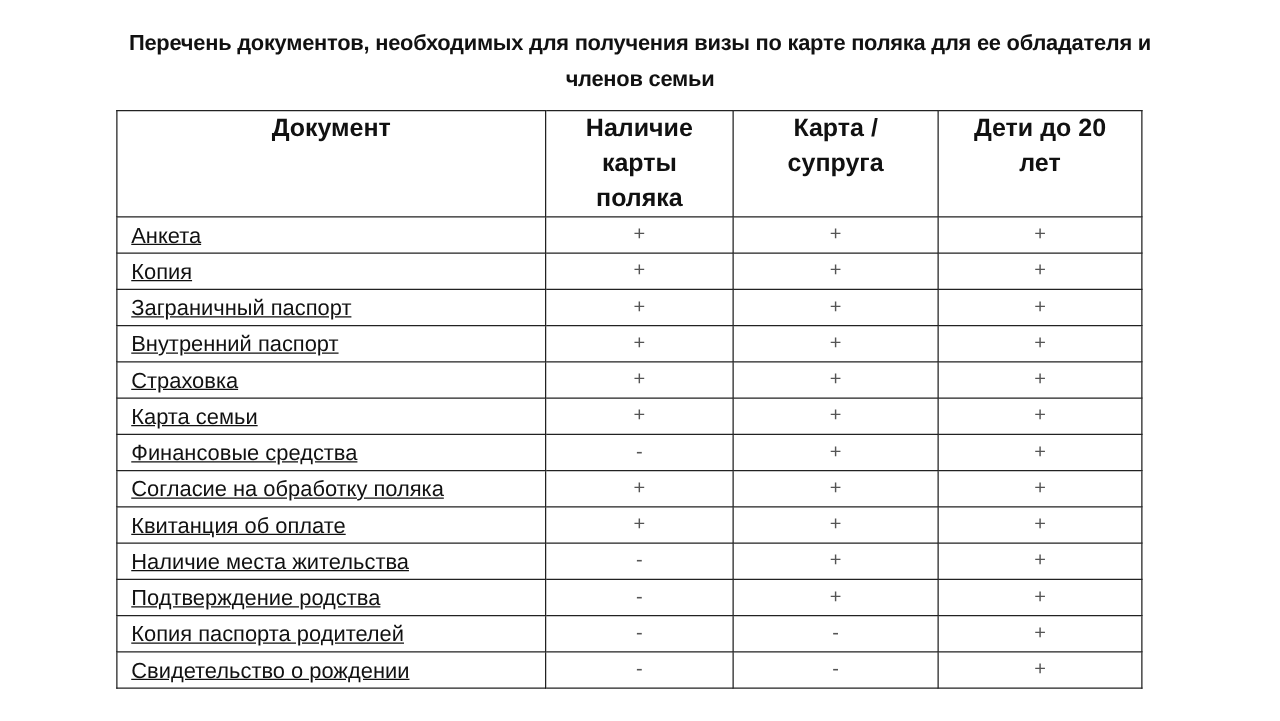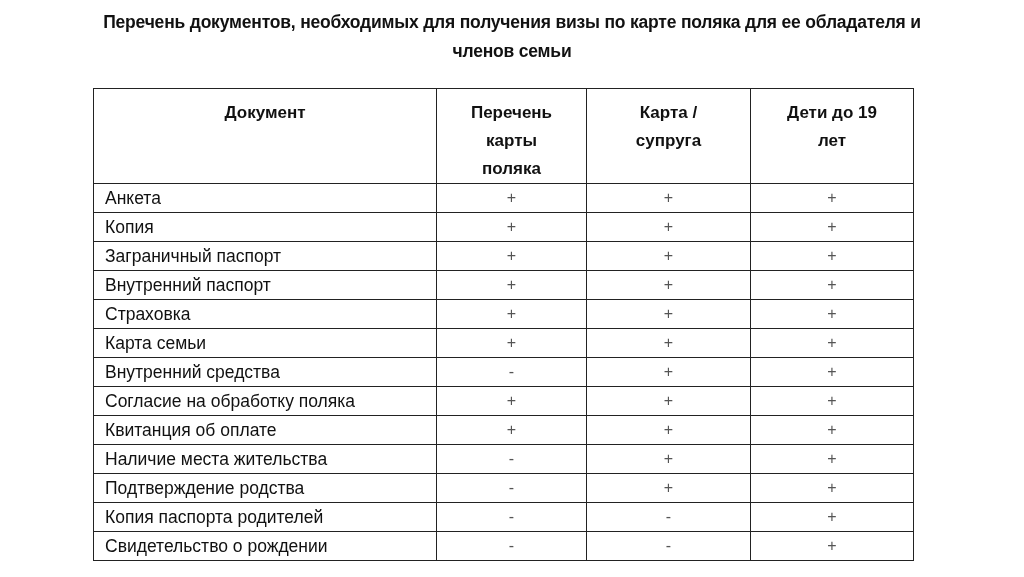--- a/index.html
+++ b/index.html
@@ -1,26 +1,26 @@
 <!DOCTYPE html>
 <html><head>
 <meta charset="utf-8">
 <style>
   html, body { margin: 0; padding: 0; background: #ffffff; }
   body { width: 1024px; height: 577px; position: relative; overflow: hidden;
          font-family: "Liberation Sans", "DejaVu Sans", sans-serif; color: #111; }
-  .title { position: absolute; left: 0; top: 8px; width: 1024px; text-align: center;
+  .title { position: absolute; left: 0; top: 20px; width: 1024px; text-align: center;
            font-weight: bold; font-size: 17.5px; line-height: 29px; letter-spacing: -0.2px; }
   table { position: absolute; left: 93px; top: 88px; border-collapse: collapse;
           width: 820px; table-layout: fixed; }
   td, th { border: 1.5px solid #222; padding: 0; }
-  th { font-weight: bold; font-size: 17px; line-height: 28px; vertical-align: top;
-       text-align: center; height: 84px; padding-top: 10px; }
+  th { font-weight: bold; font-size: 20px; line-height: 28px; vertical-align: top;
+       text-align: center; height: 84px; padding-top: 0; }
   td { font-size: 17.5px; height: 28px; line-height: 28px; }
-  td.doc { text-align: left; padding-left: 11px; white-space: nowrap; }
+  td.doc { text-align: left; padding-left: 11px; white-space: nowrap; text-decoration: underline; }
   td.mark { text-align: center; color: #555; font-size: 16px; }
   col.c1 { width: 343px; } col.c2 { width: 150px; } col.c3 { width: 164px; } col.c4 { width: 163px; }
 </style>
 </head>
 <body>
 
 <div class="title">
   <div>Перечень документов, необходимых для получения визы по карте поляка для ее обладателя и</div>
   <div>членов семьи</div>
 </div>
@@ -31,30 +31,30 @@
       <col class="c2">
       <col class="c3">
       <col class="c4">
     </colgroup>
   <thead>
     <tr>
       <th>
         <div>Документ</div>
       </th>
       <th>
-        <div>Перечень</div>
+        <div>Наличие</div>
         <div>карты</div>
         <div>поляка</div>
       </th>
       <th>
         <div>Карта /</div>
         <div>супруга</div>
       </th>
       <th>
-        <div>Дети до 19</div>
+        <div>Дети до 20</div>
         <div>лет</div>
       </th>
     </tr>
   </thead>
   <tbody id="tbody">
       <tr>
         <td class="doc">Анкета</td>
         <td class="mark">+</td>
         <td class="mark">+</td>
         <td class="mark">+</td>
@@ -83,21 +83,21 @@
         <td class="mark">+</td>
         <td class="mark">+</td>
       </tr>
       <tr>
         <td class="doc">Карта семьи</td>
         <td class="mark">+</td>
         <td class="mark">+</td>
         <td class="mark">+</td>
       </tr>
       <tr>
-        <td class="doc">Внутренний средства</td>
+        <td class="doc">Финансовые средства</td>
         <td class="mark">-</td>
         <td class="mark">+</td>
         <td class="mark">+</td>
       </tr>
       <tr>
         <td class="doc">Согласие на обработку поляка</td>
         <td class="mark">+</td>
         <td class="mark">+</td>
         <td class="mark">+</td>
       </tr>

